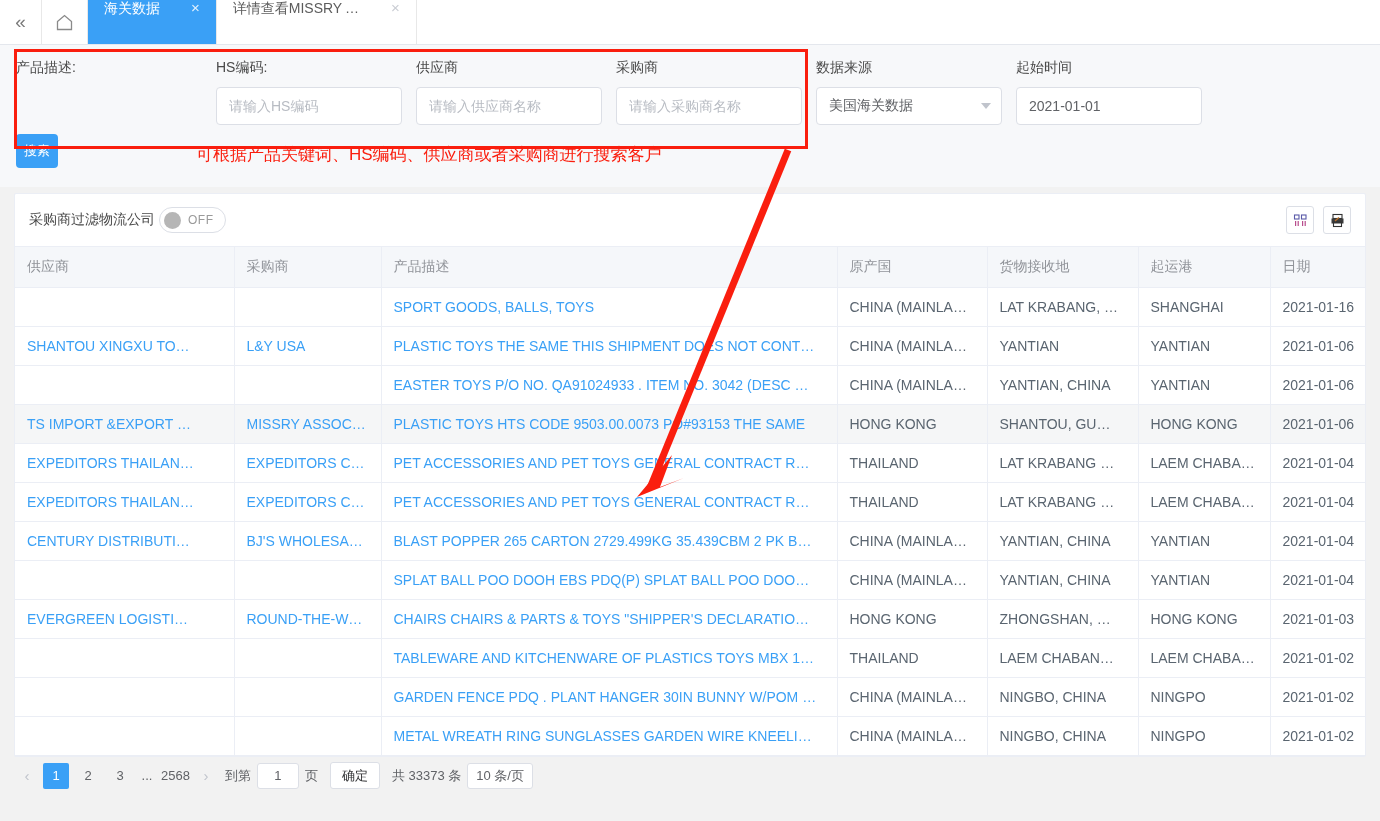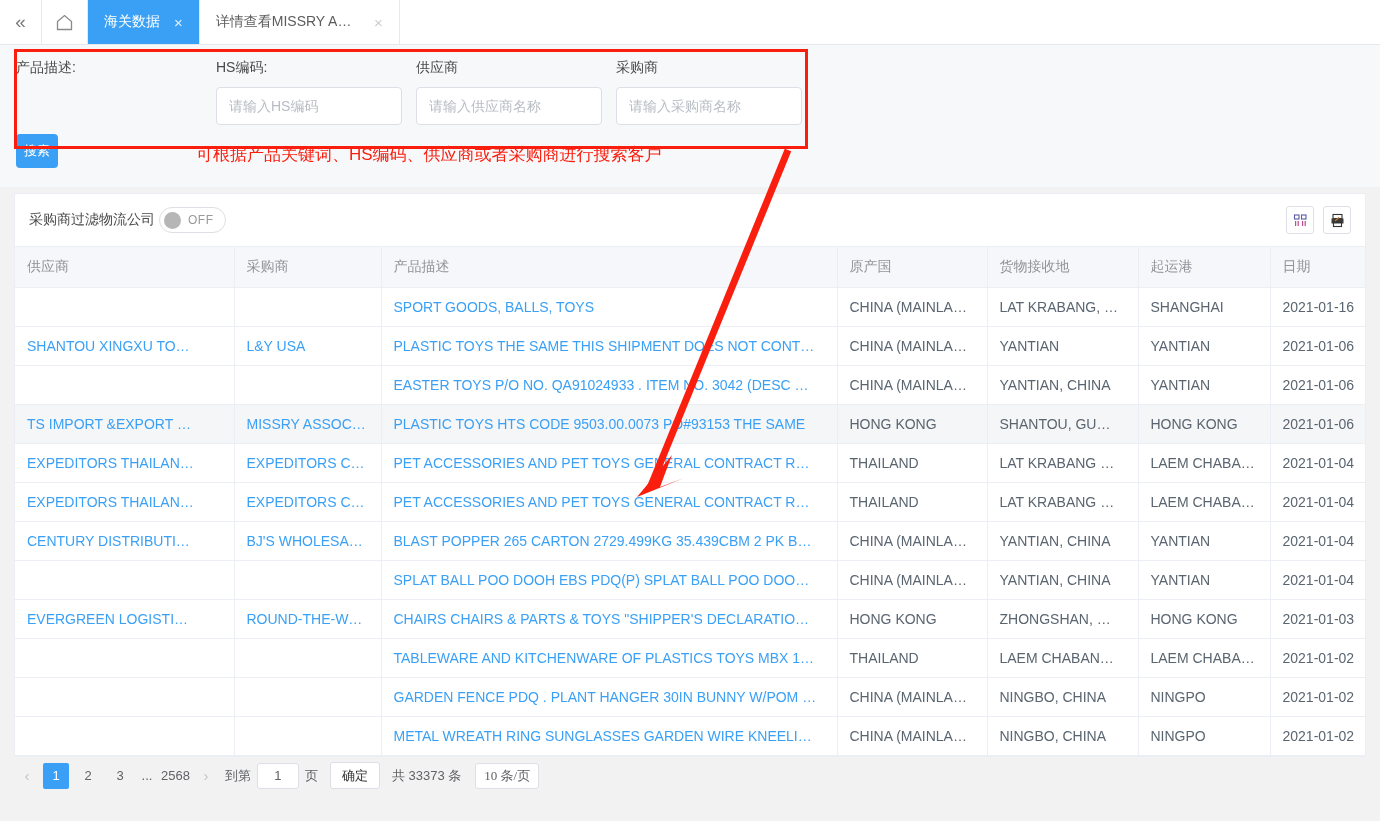--- a/index.html
+++ b/index.html
@@ -9,21 +9,21 @@
     font-family:"Liberation Sans", sans-serif;
     font-size:14px; color:#606266; background:#f2f2f2;
   }
 
   
   .tabbar { height:45px; background:#fff; display:flex; align-items:stretch;
             border-bottom:1px solid #e4e7ed; }
   .navbtn { width:42px; display:flex; align-items:center; justify-content:center;
             border-right:1px solid #e8e8e8; color:#888; cursor:pointer; }
   .navbtn.home { width:46px; }
-  .tab { display:flex; align-items:center; gap:14px; padding:0 16px;
+  .tab { display:flex; gap:31px; padding:0 16px;
          font-size:14px; color:#5c5c5c; border-right:1px solid #e8e8e8;
          cursor:pointer; max-width:200px; }
   .tab.active { background:#3aa0f6; color:#fff; }
   .tab .tlabel { white-space:nowrap; overflow:hidden; text-overflow:ellipsis; }
   .tab .tclose { font-size:15px; opacity:.85; line-height:1; }
   .tab.active .tclose { color:#fff; }
 
   
   .searchwrap { position:relative; background:#f7f8fa; padding:0 0 0 0; }
   .redbox { position:absolute; left:14px; top:4px; width:794px; height:100px;
@@ -102,21 +102,21 @@
   .pgdots { min-width:22px; text-align:center; color:#606266; }
   .pgtext { margin:0 6px; color:#606266; }
   .pginput { width:42px; height:26px; border:1px solid #dcdfe6; border-radius:3px;
              text-align:center; font-size:13px; color:#606266; outline:none;
              font-family:"Liberation Sans", sans-serif; }
   .pgbtn { height:27px; padding:0 11px; border:1px solid #dcdfe6; background:#fff;
            border-radius:3px; font-size:13px; color:#303133; cursor:pointer;
            margin:0 6px; font-family:"Liberation Sans", sans-serif; }
   .pgsize { height:26px; padding:0 8px; border:1px solid #dcdfe6; background:#fff;
             border-radius:3px; font-size:13px; color:#606266; display:flex;
-            align-items:center; margin-left:8px; cursor:pointer;font-family:Liberation Serif, serif; }
+            align-items:center; cursor:pointer; }
 </style>
 </head>
 <body>
 
 <div class="tabbar">
   <div class="navbtn">
     <span style="font-size:19px;color:#7a7a7a;">«</span>
   </div>
   <div class="navbtn home">
     <svg width="19" height="17" viewBox="0 0 19 17" fill="none" stroke="#8a8a8a" stroke-width="1.3">
@@ -144,20 +144,31 @@
       <div class="flabel">HS编码:</div>
       <input class="inp" placeholder="请输入HS编码" style="">
     </div>
     <div class="field f3">
       <div class="flabel">供应商</div>
       <input class="inp" placeholder="请输入供应商名称" style="">
     </div>
     <div class="field f4">
       <div class="flabel">采购商</div>
       <input class="inp" placeholder="请输入采购商名称" style="">
+    </div>
+    <div class="field f5">
+      <div class="flabel">数据来源</div>
+      <div class="sel-wrap">
+        <input class="inp" readonly="" value="美国海关数据" style="">
+        <span class="caret"></span>
+      </div>
+    </div>
+    <div class="field f6">
+      <div class="flabel">起始时间</div>
+      <input class="inp" value="2021-01-01" style="">
     </div>
   </div>
 
   <div class="btnrow">
     <button class="searchbtn">搜索</button>
     <div class="annot">可根据产品关键词、HS编码、供应商或者采购商进行搜索客户</div>
   </div>
 </div>
 
 <svg class="arrow" viewBox="0 0 1380 600">

